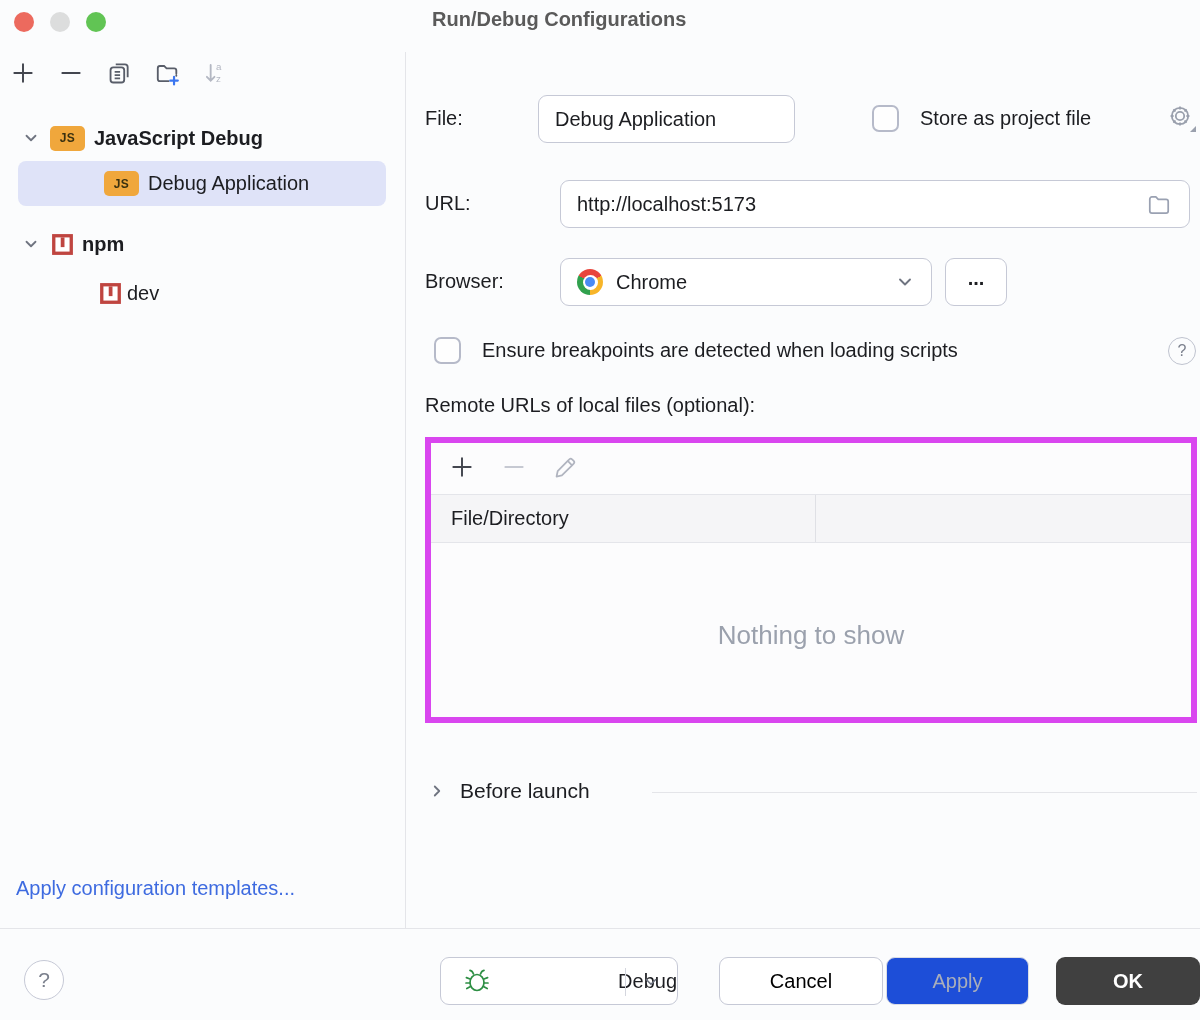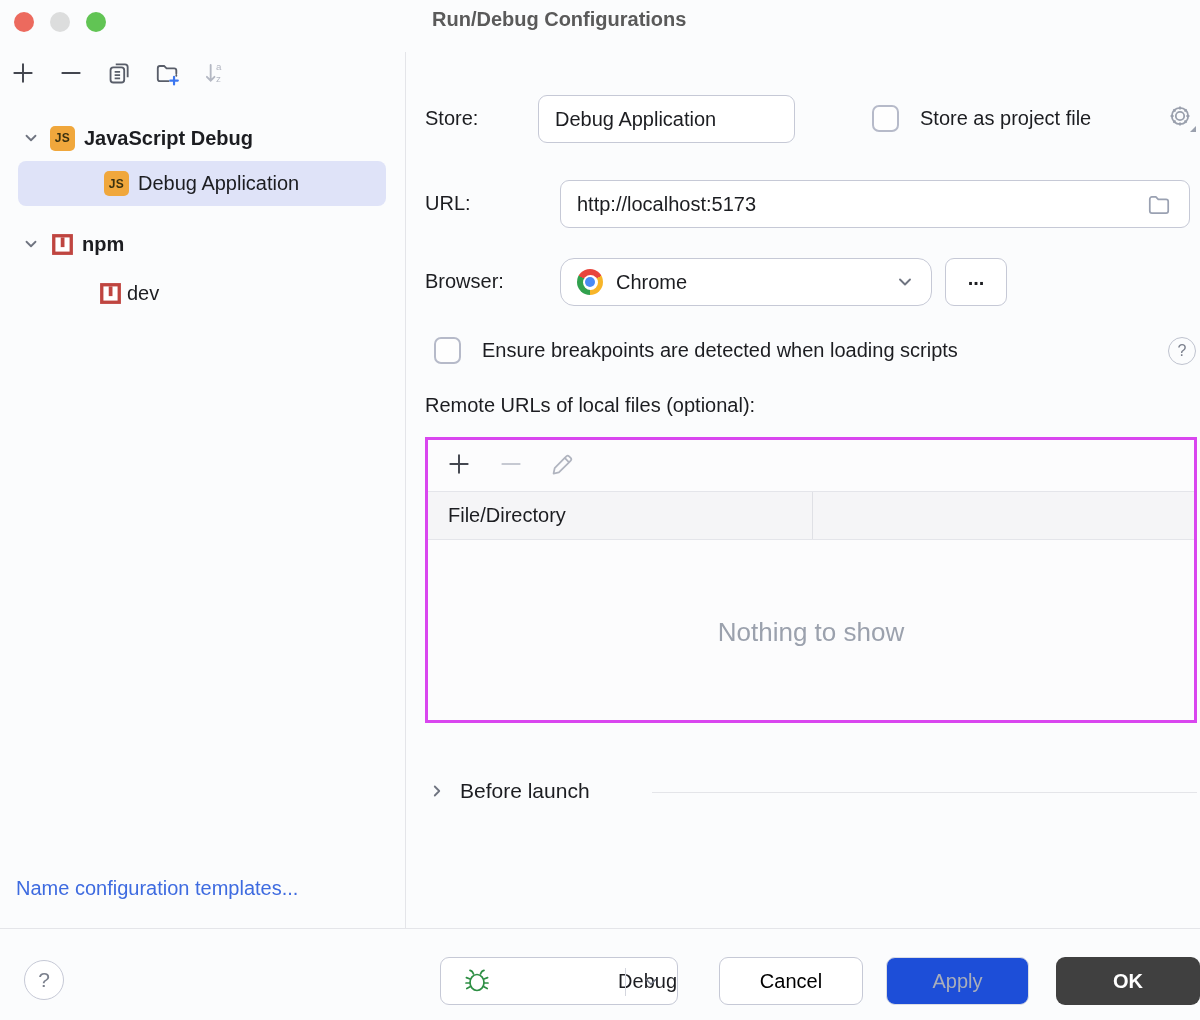--- a/index.html
+++ b/index.html
@@ -20,51 +20,51 @@
   .h-divider { left:0; top:928px; width:1200px; height:1px; background:#e4e5e9; }
 
   .side-toolbar { left:8px; top:60px; display:flex; align-items:center; }
   .tool-btn { width:30px; height:30px; display:flex; align-items:center; justify-content:center; }
   .tool-btn + .tool-btn { margin-left:18px; }
   .tool-btn svg { width:26px; height:26px; }
 
   .tree-row { position:absolute; display:flex; align-items:center; font-size:20px; }
   .tree-row .chev { width:18px; height:18px; margin-right:10px; }
   .tree-label.bold { font-weight:700;text-align:center; }
-  .badge-js { width:25px; height:25px; background:#f0a73c; border-radius:5px; color:#3a3110;
+  .badge-js { width:35px; height:25px; background:#f0a73c; border-radius:5px; color:#3a3110;
               font-weight:700; font-size:12px; display:flex; align-items:center; justify-content:center;
               margin-right:9px; letter-spacing:.5px; }
   .icon-npm { width:25px; height:25px; margin-right:7px; }
   .sel-row { left:18px; top:161px; width:368px; height:45px; background:#dfe3f8; border-radius:8px;
              display:flex; align-items:center; padding-left:86px; font-size:20px; }
   .edit-link { left:16px; top:877px; font-size:20px; color:#3e6be0; cursor:pointer; }
 
   
   .form-label { position:absolute; font-size:20px; }
   .tf { position:absolute; background:#fff; border:1px solid #c6c9d6; border-radius:9px;
         font-size:20px; font-family:"Liberation Sans",sans-serif; color:#1c1d21; padding:0 16px; outline:none; }
   .checkbox { position:absolute; width:27px; height:27px; border:2px solid #b6bac9; border-radius:7px; background:#fefefe; }
   .gear { left:1164px; top:101px; width:34px; height:34px; }
 
   .select { left:560px; top:258px; width:372px; height:48px; background:#fff; border:1px solid #c6c9d6;
-            border-radius:14px; display:flex; align-items:center; padding:0 16px; font-size:20px; }
+            border-radius:9px; display:flex; align-items:center; padding:0 16px; font-size:20px; }
   .chrome { width:26px; height:26px; border-radius:50%; position:relative; margin-right:13px;
             background:conic-gradient(from 60deg,#f7b529 0 120deg,#31a14e 0 240deg,#e8453c 0 360deg); }
   .chrome::before { content:""; position:absolute; inset:5.5px; background:#fff; border-radius:50%; }
   .chrome::after  { content:""; position:absolute; inset:8px;  background:#4a8af4; border-radius:50%; }
   .select .chev { margin-left:auto; width:20px; height:20px; }
   .more-btn { left:945px; top:258px; width:62px; height:48px; background:#fff; border:1px solid #c6c9d6;
               border-radius:9px; font-size:20px; display:flex; align-items:center; justify-content:center;
               padding-bottom:8px; font-weight:700; color:#1c1d21; }
 
   .q-circle { position:absolute; border:1.5px solid #bfc3cf; border-radius:50%; color:#7b808d;
               display:flex; align-items:center; justify-content:center; background:transparent; }
 
   
-  .rtable { left:425px; top:437px; width:772px; height:286px; border:3px solid #d946ef; background:#fcfcfd; }
+  .rtable { left:425px; top:437px; width:772px; height:286px; border:6px solid #d946ef; background:#fcfcfd; }
   .rtable .tbar { height:52px; border-bottom:1px solid #e4e5ea; display:flex; align-items:center; padding-left:16px; }
   .rtable .tbar .tool-btn + .tool-btn { margin-left:22px; }
   .rtable .thead { height:48px; background:#f5f5f7; border-bottom:1px solid #e4e5ea; display:flex; font-size:20px; }
   .rtable .th { display:flex; align-items:center; padding-left:20px; }
   .rtable .th.c1 { width:385px; border-right:1px solid #dfe0e5; }
   .rtable .th.c2 { flex:1; }
   .rtable .tbody { height:184px; display:flex; align-items:center; justify-content:center; }
   .empty-text { font-size:26px; color:#9ba1ad; }
 
   
@@ -75,21 +75,21 @@
 
   
   .footer-btn { position:absolute; top:957px; height:48px; border-radius:9px; font-size:20px;
                 display:flex; align-items:center; justify-content:center; background:#fff;
                 border:1px solid #c6c9d6; font-family:"Liberation Sans",sans-serif; }
   .help-btn { left:24px; top:960px; width:40px; height:40px; font-size:21px; }
   .debug-btn { left:440px; width:238px; justify-content:space-between; padding-left:22px; }
   .debug-btn .bug { width:28px; height:28px; margin-right:12px; }
   .debug-btn .split { width:1px; height:28px; background:#d4d6de; position:absolute; left:184px; top:10px; }
   .debug-btn .chev { position:absolute; left:201px; top:15px; width:18px; height:18px; }
-  .cancel-btn { left:719px; width:144px; }
+  .cancel-btn { left:719px; width:164px; }
   .apply-btn  { left:886px; width:143px; border-color:#dbdde4; color:#a9aeba; background:#1d4ed8; }
   .ok-btn { left:1056px; width:144px; background:#404040; border:none; color:#fff; font-weight:600; }
 </style>
 </head>
 <body>
 
 <div class="dot red"></div>
 <div class="dot gray"></div>
 <div class="dot green"></div>
 
@@ -155,26 +155,26 @@
 
 <div class="tree-row" style="left:98px; top:277px; height:32px;text-align:center;">
   <span class="icon-npm" style="margin-right:4px;"><svg viewBox="0 0 24 24" width="25" height="25">
         <rect x="2" y="2" width="20" height="20" fill="#bf4540"></rect>
         <rect x="5.2" y="5.2" width="13.6" height="13.6" fill="#fff"></rect>
         <rect x="10.3" y="5.2" width="3.6" height="9.3" fill="#bf4540"></rect>
       </svg></span>
   <span class="tree-label">dev</span>
 </div>
 
-<div class="abs edit-link">Name configuration templates...</div>
+<div class="abs edit-link">Apply configuration templates...</div>
 
 <div class="abs v-divider"></div>
 <div class="abs h-divider"></div>
 
-<div class="form-label" style="left:425px; top:107px;">Store:</div>
+<div class="form-label" style="left:425px; top:107px;">File:</div>
 <input class="tf" style="left: 538px; top: 95px; width: 257px; height: 48px;" value="Debug Application">
 <div class="checkbox" style="left:872px; top:105px;"></div>
 <div class="form-label" style="left:920px; top:107px;">Store as project file</div>
 <div class="abs gear">
   <svg viewBox="0 0 34 34" width="34" height="34" fill="none" stroke="#9aa0ad" stroke-width="1.8">
     <circle cx="16" cy="15" r="4.2"></circle>
     <path d="M16 5.6v3M16 21.4v3M6.6 15h3M22.4 15h3M9.4 8.4l2.1 2.1M20.5 19.5l2.1 2.1M22.6 8.4l-2.1 2.1M11.5 19.5l-2.1 2.1"></path>
     <circle cx="16" cy="15" r="8.2"></circle>
     <path d="M26 31h6v-6z" fill="#9aa0ad" stroke="none"></path>
   </svg>

